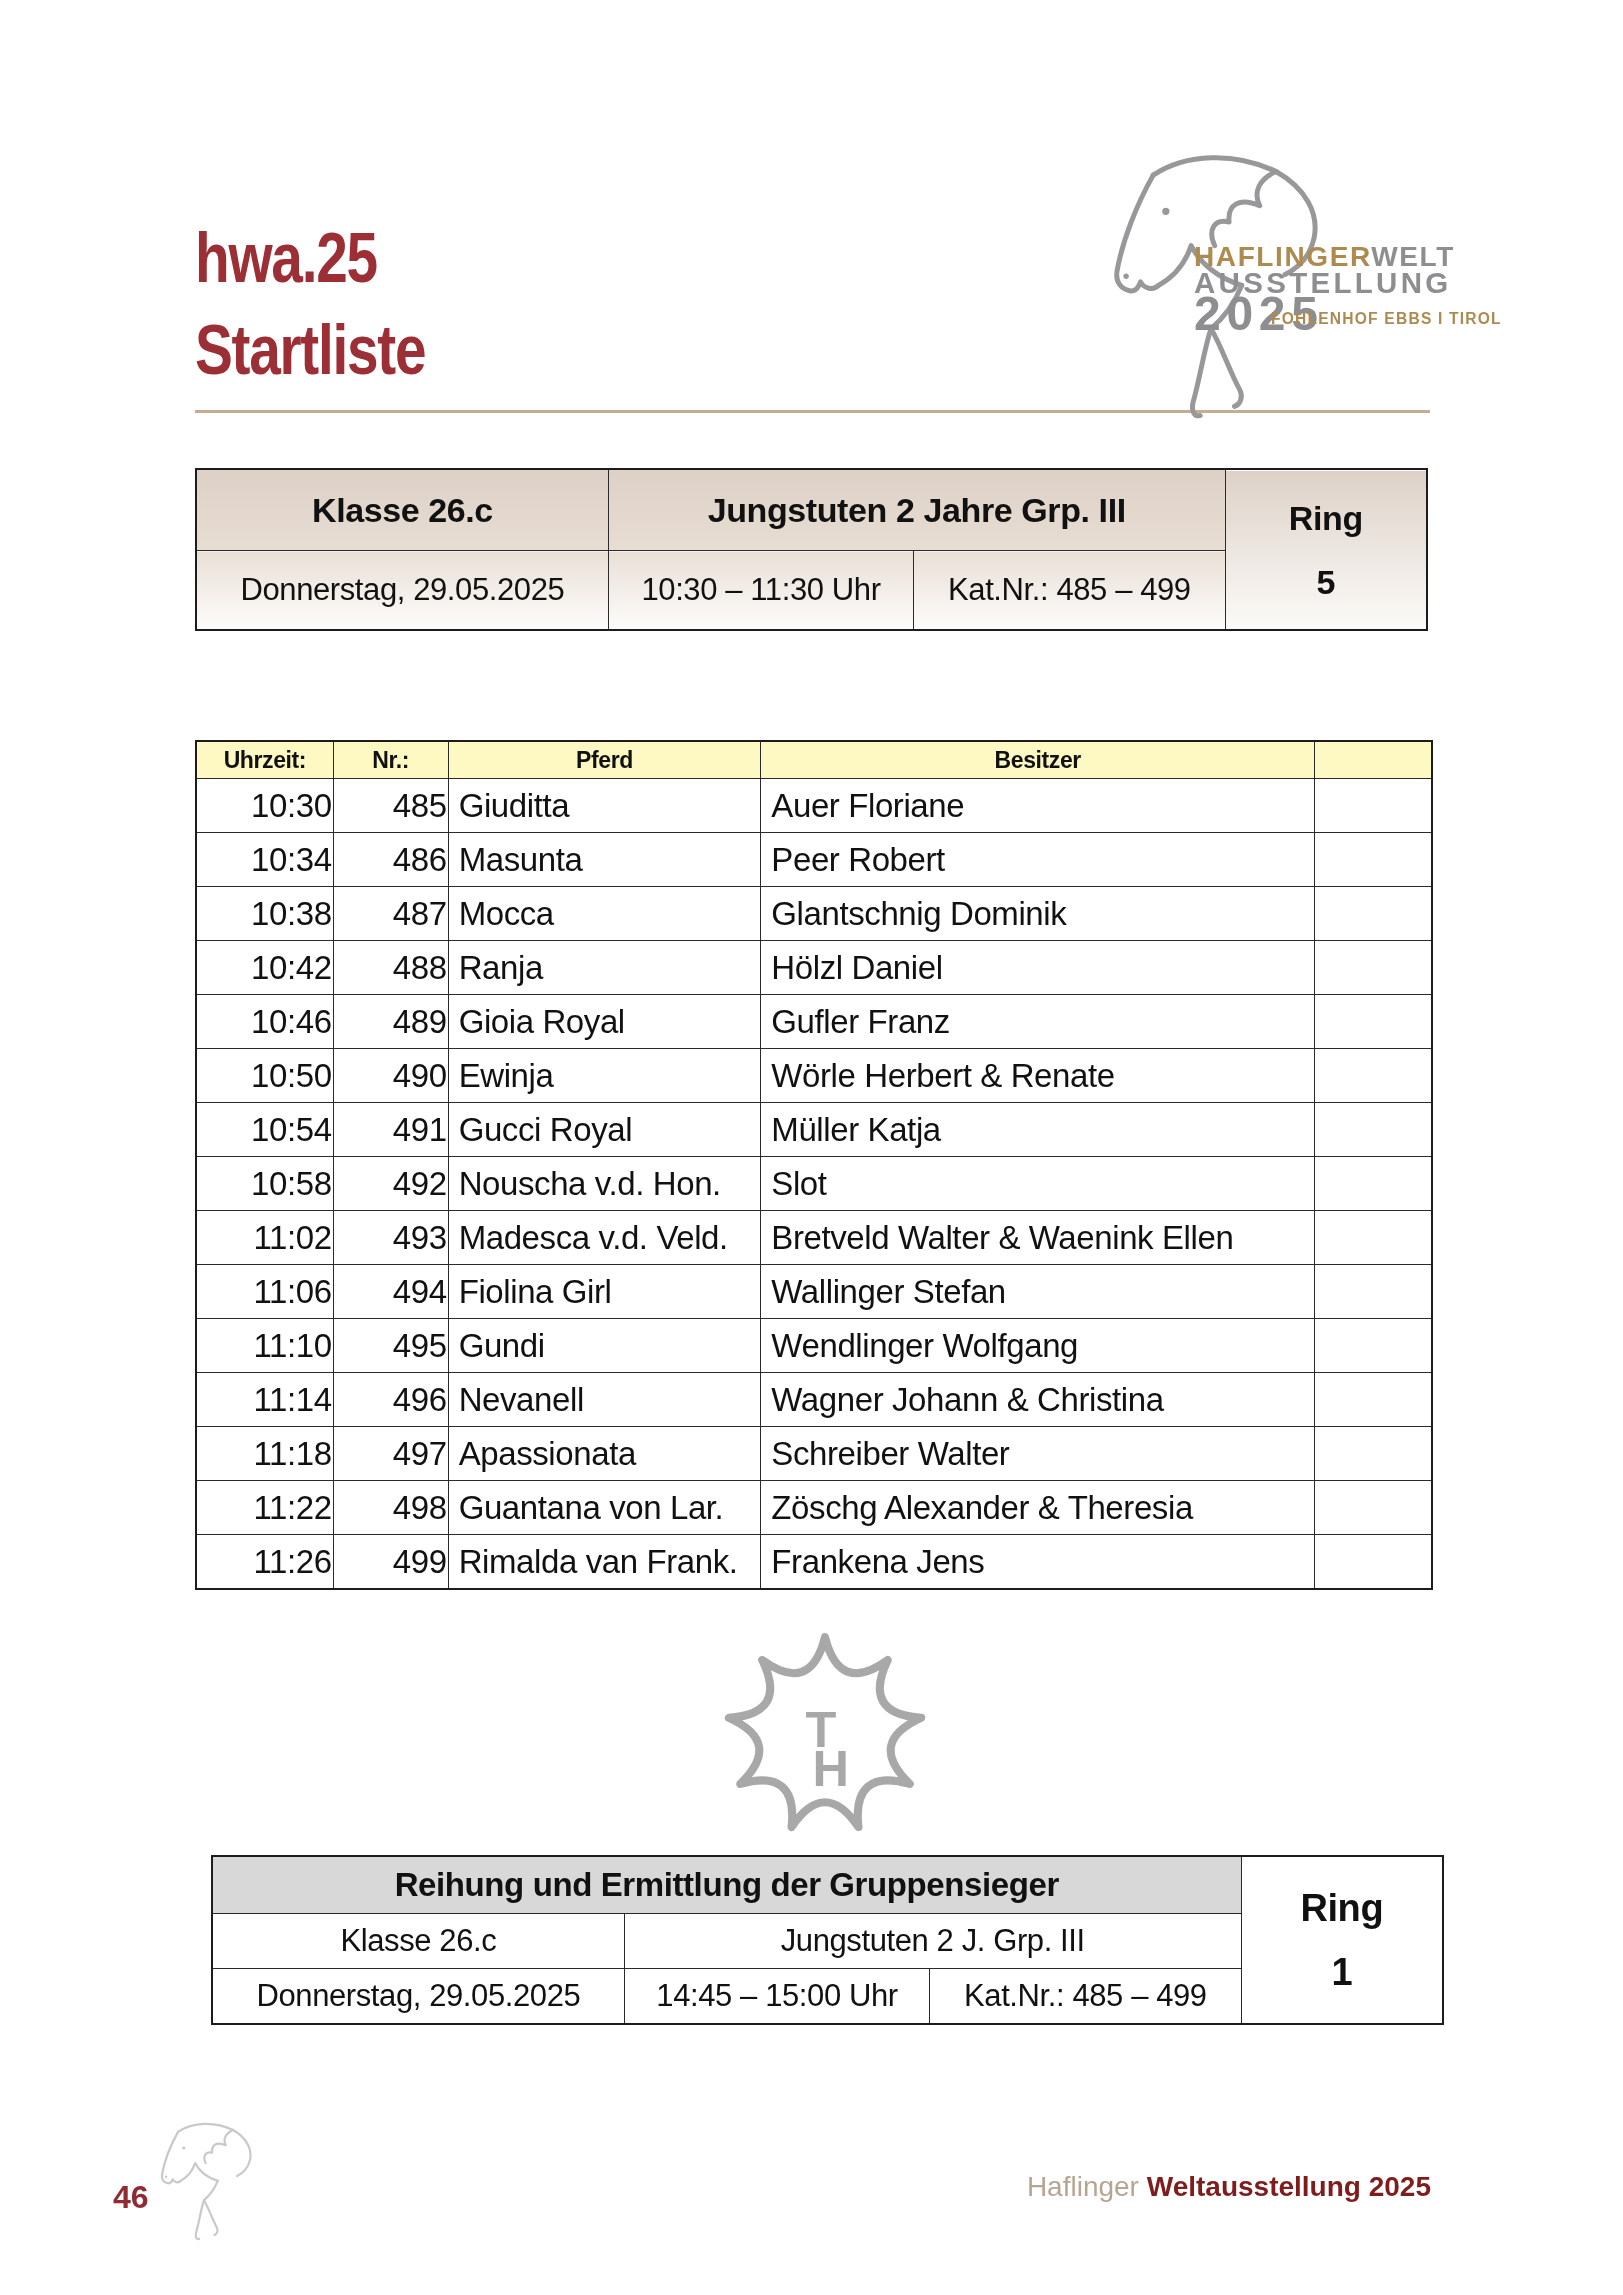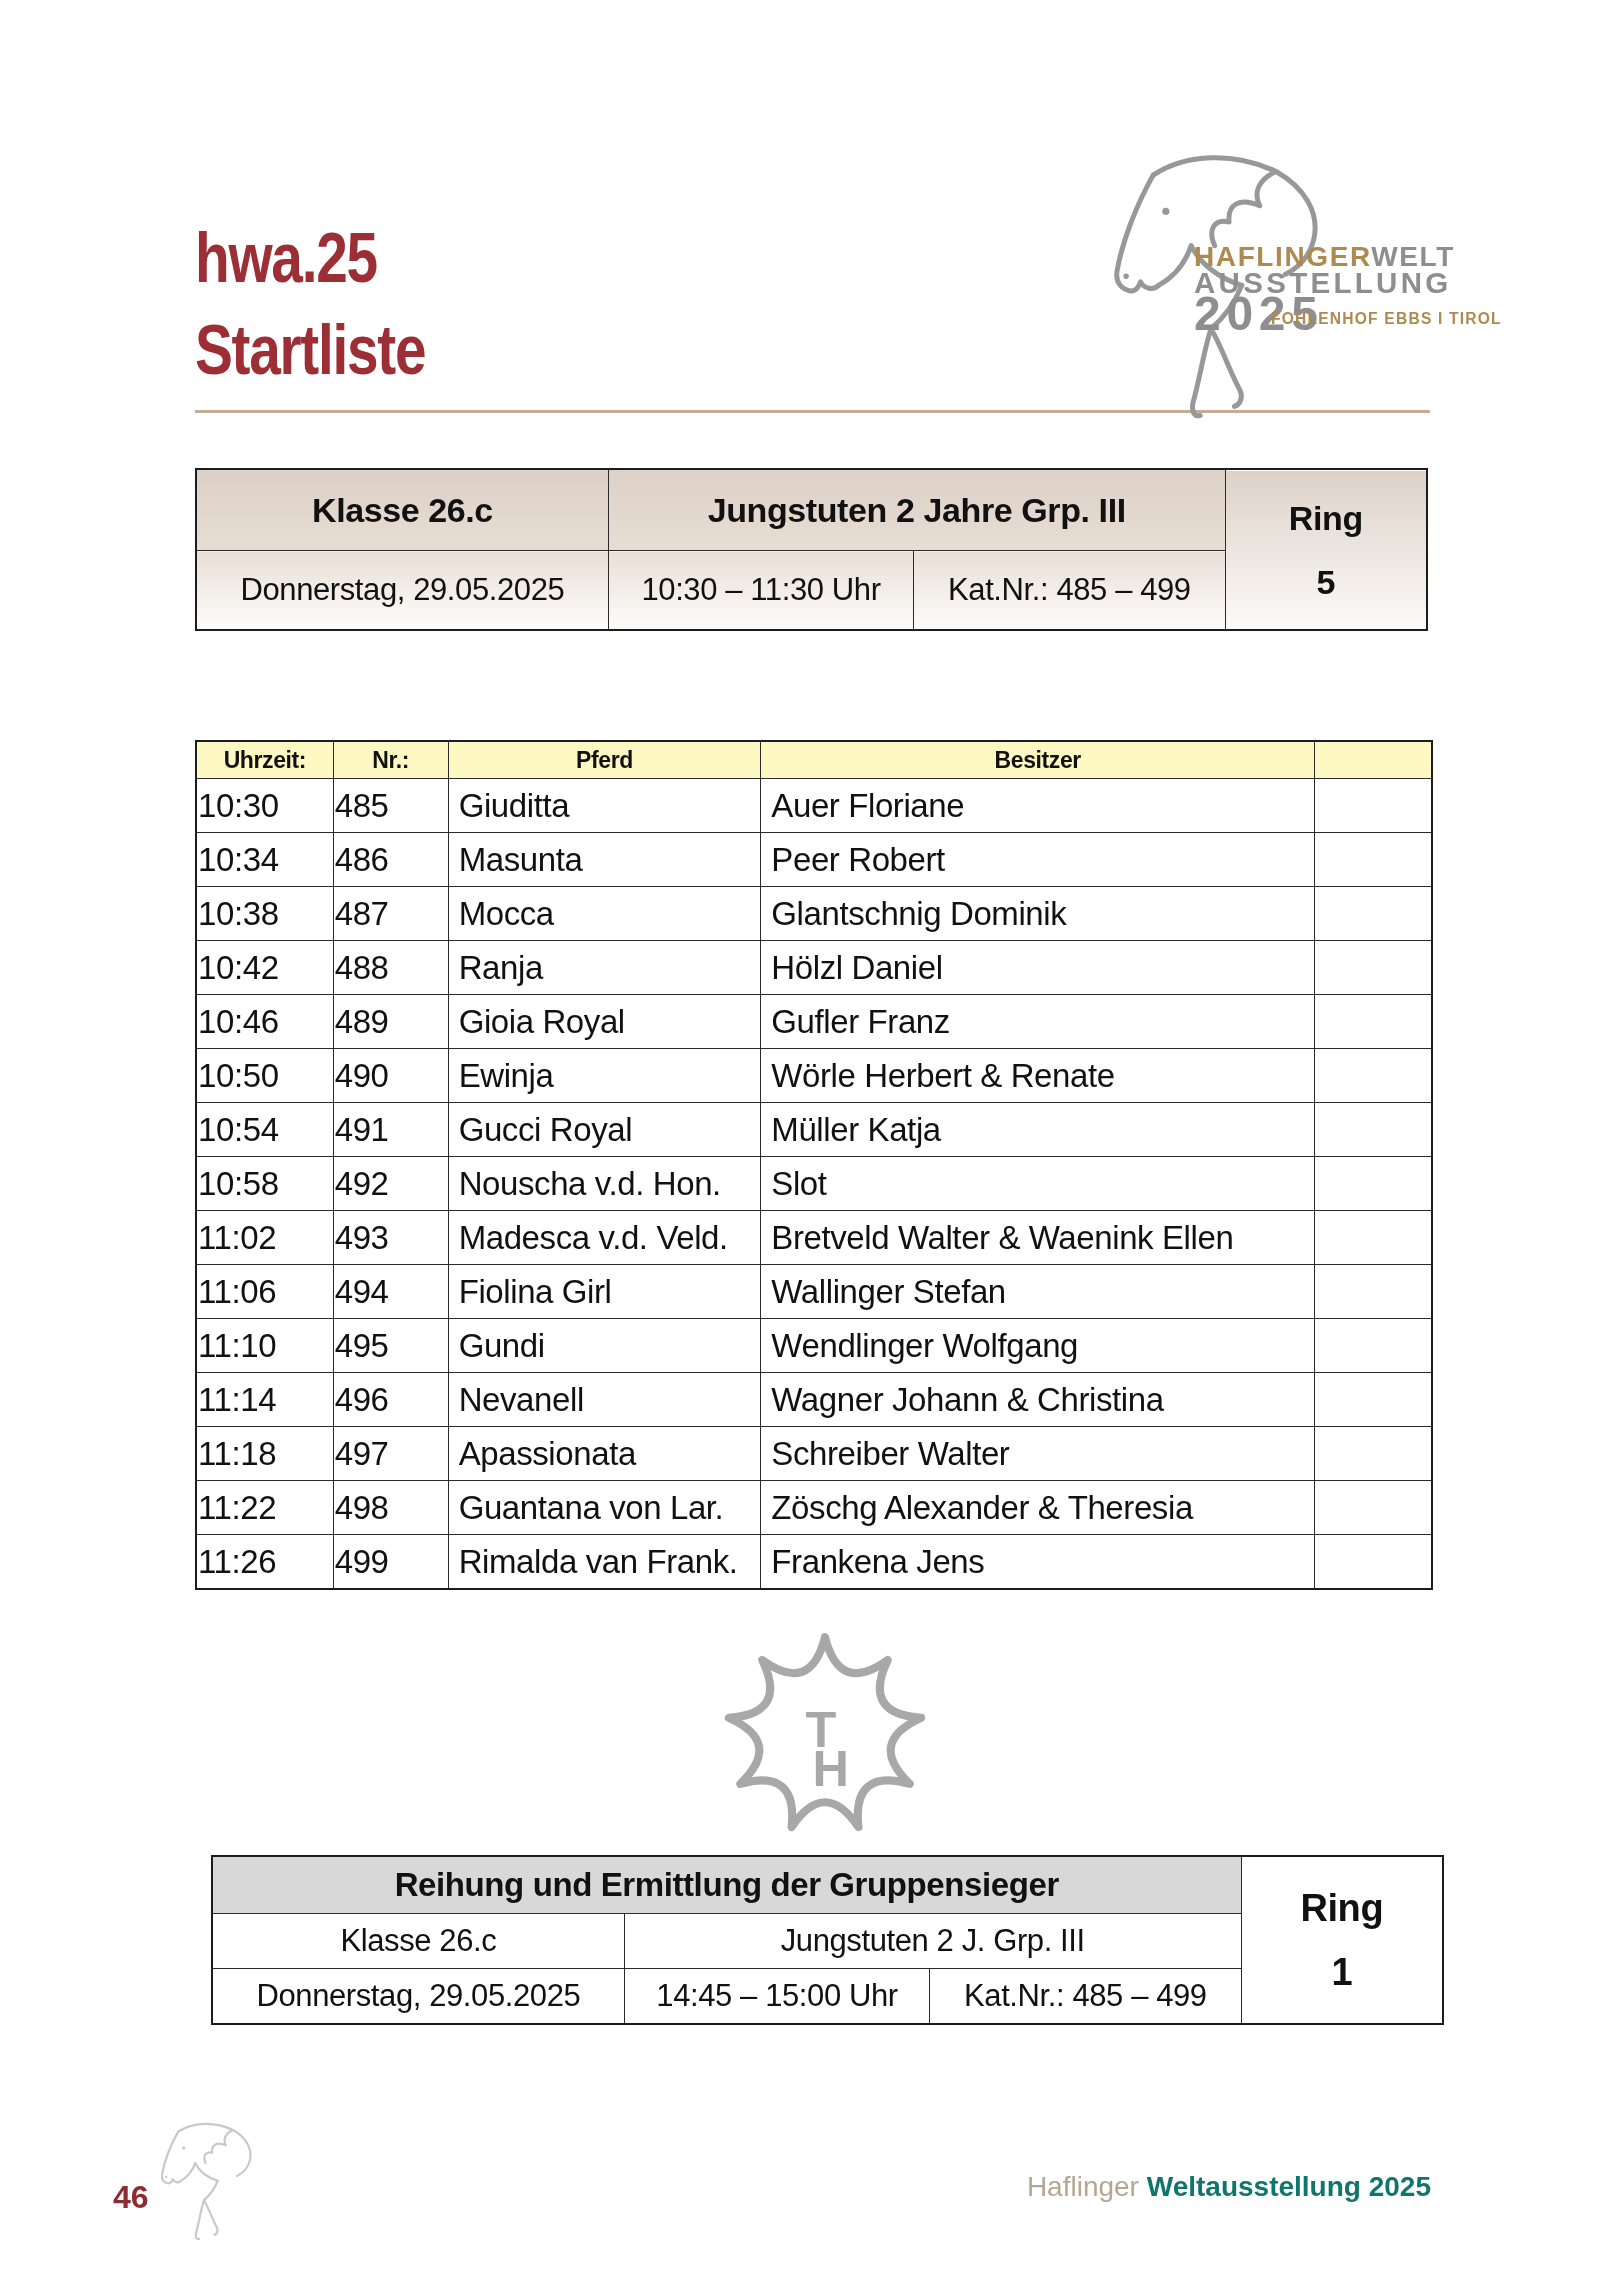--- a/index.html
+++ b/index.html
@@ -34,39 +34,39 @@
       background:linear-gradient(180deg,#ddd1c7 0%,#e8ddd3 100%);}
   .tbl-top .r2 td{height:76px;font-size:31px;
       background:linear-gradient(180deg,#e9dfd6 0%,#fdfcfb 100%);}
   td.ringcell{background:linear-gradient(180deg,#ddd1c7 0%,#fbfaf8 100%)!important;
       font-weight:bold;font-size:38px;line-height:64px;}
 
   
   .tbl-main{top:740px;width:1238px;letter-spacing:-0.4px;}
   .tbl-main th{height:34px;background:#fef9c3;font-size:23px;font-weight:bold;text-align:center;vertical-align:middle;}
   .tbl-main td{height:51px;font-size:33px;vertical-align:middle;background:#fff;}
-  .tbl-main td.c-time,.tbl-main td.c-nr{text-align:left;}
+  .tbl-main td.c-time,.tbl-main td.c-nr{text-align:right;}
   .tbl-main td.c-horse,.tbl-main td.c-owner{text-align:left;padding-left:10px;}
 
   
   .watermark{position:absolute;left:715px;top:1625px;}
 
   
   .tbl-bottom{top:1855px;width:1233px;letter-spacing:-0.4px;margin-left:16px;}
   .tbl-bottom td{text-align:center;vertical-align:middle;background:#fff;}
   .tbl-bottom .hrow td{height:54px;background:#d8d8d8;font-weight:bold;font-size:33px;}
   .tbl-bottom .nrow td{height:52px;font-size:31px;}
   .tbl-bottom td.ringcell2{background:#fff;font-weight:bold;font-size:38px;line-height:64px;}
 
   
   .pagenum{position:absolute;left:113px;top:2179px;font-size:32px;font-weight:bold;color:#8e2b33;}
   .foot-horse{position:absolute;left:154px;top:2111px;color:#c9c9c9;}
   .foot-brand{position:absolute;right:192px;top:2171px;font-size:28px;white-space:nowrap;}
   .fb-light{color:#b5a693;font-weight:normal;}
-  .fb-bold{color:#0f766e;font-weight:bold;}
+  .fb-bold{color:#7f1d1d;font-weight:bold;}
 </style>
 </head>
 <body>
 
 <div class="page">
 
   <div class="title">
     <div>hwa.25</div>
     <div>Startliste</div>
   </div>

